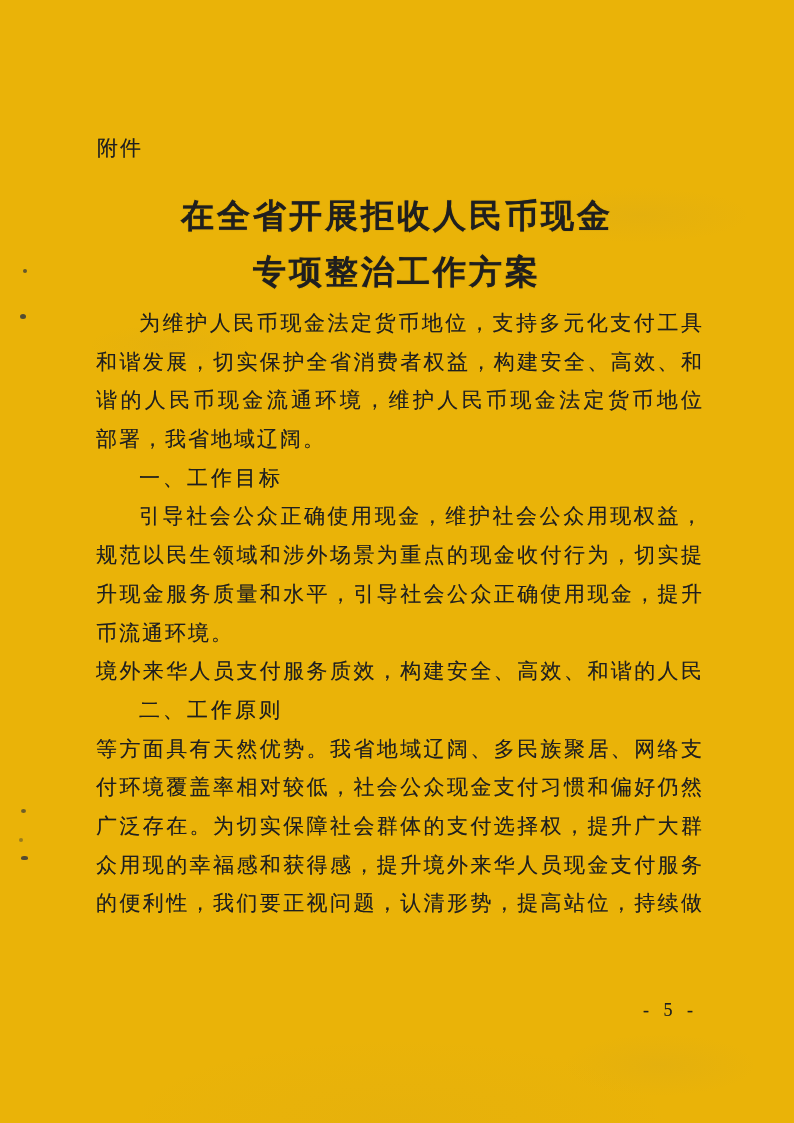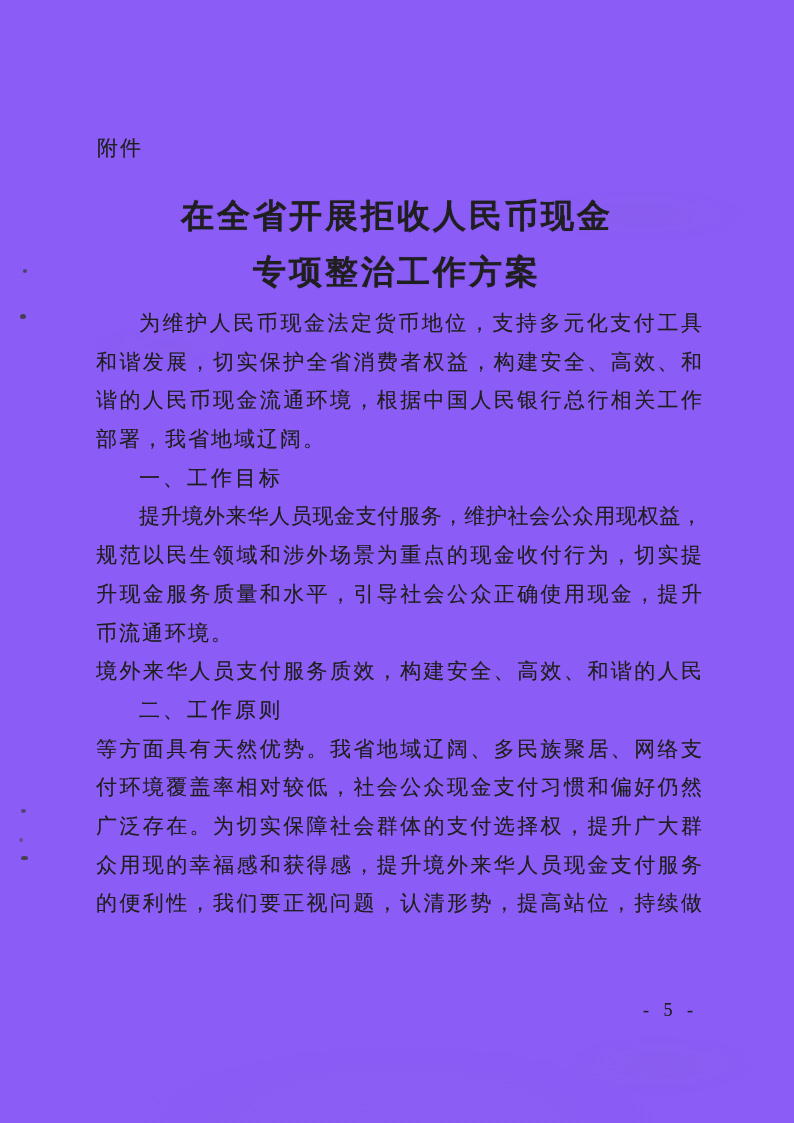--- a/index.html
+++ b/index.html
@@ -5,21 +5,21 @@
   html, body {
     margin: 0;
     padding: 0;
     background: #e8e8e6;
   }
   .page {
     position: relative;
     width: 794px;
     height: 1123px;
     margin: 0 auto;
-    background: #8b5cf6;
+    background: #eab308;
     overflow: hidden;
     font-family: "Liberation Serif", "DejaVu Serif", serif;
     color: #1f1f1f;
     box-shadow: 0 0 6px rgba(0,0,0,0.15);
   }
   
   .page::before {
     content: "";
     position: absolute;
     inset: 0;
@@ -106,24 +106,24 @@
   <div class="attachment-label">附件</div>
 
   <div class="doc-title">
     <span>在全省开展拒收人民币现金</span><br>
     <span>专项整治工作方案</span>
   </div>
 
   <div class="doc-body">
       <div class="line body indent fill">为维护人民币现金法定货币地位，支持多元化支付工具</div>
       <div class="line body fill">和谐发展，切实保护全省消费者权益，构建安全、高效、和</div>
-      <div class="line body fill">谐的人民币现金流通环境，根据中国人民银行总行相关工作</div>
+      <div class="line body fill">谐的人民币现金流通环境，维护人民币现金法定货币地位</div>
       <div class="line body">部署，我省地域辽阔。</div>
       <div class="line heading indent">一、工作目标</div>
-      <div class="line body indent fill">提升境外来华人员现金支付服务，维护社会公众用现权益，</div>
+      <div class="line body indent fill">引导社会公众正确使用现金，维护社会公众用现权益，</div>
       <div class="line body fill">规范以民生领域和涉外场景为重点的现金收付行为，切实提</div>
       <div class="line body fill">升现金服务质量和水平，引导社会公众正确使用现金，提升</div>
       <div class="line body">币流通环境。</div>
       <div class="line body fill">境外来华人员支付服务质效，构建安全、高效、和谐的人民</div>
       <div class="line heading indent">二、工作原则</div>
       <div class="line body fill">等方面具有天然优势。我省地域辽阔、多民族聚居、网络支</div>
       <div class="line body fill">付环境覆盖率相对较低，社会公众现金支付习惯和偏好仍然</div>
       <div class="line body fill">广泛存在。为切实保障社会群体的支付选择权，提升广大群</div>
       <div class="line body fill">众用现的幸福感和获得感，提升境外来华人员现金支付服务</div>
       <div class="line body fill">的便利性，我们要正视问题，认清形势，提高站位，持续做</div>

